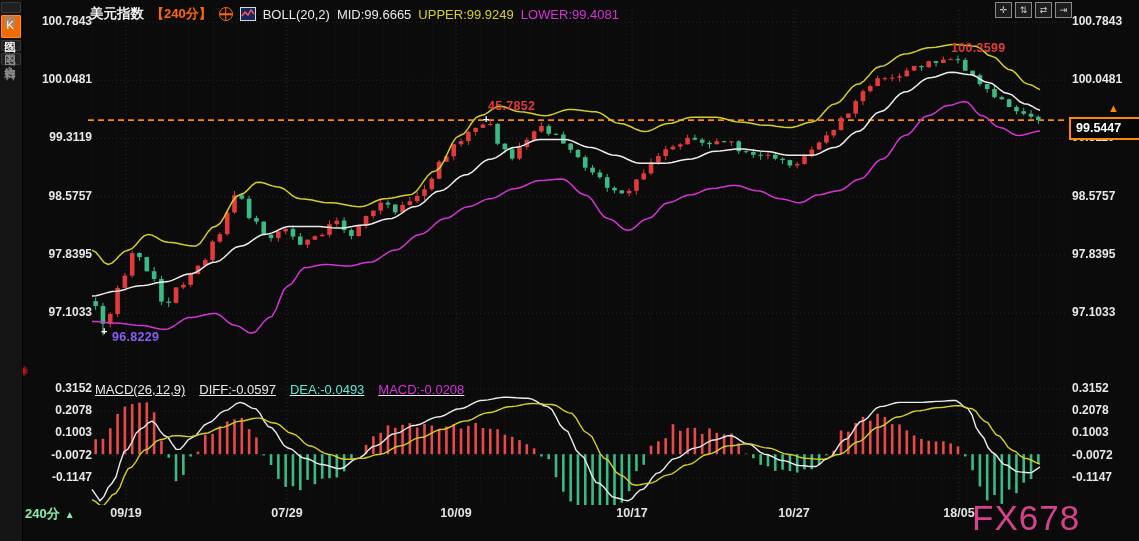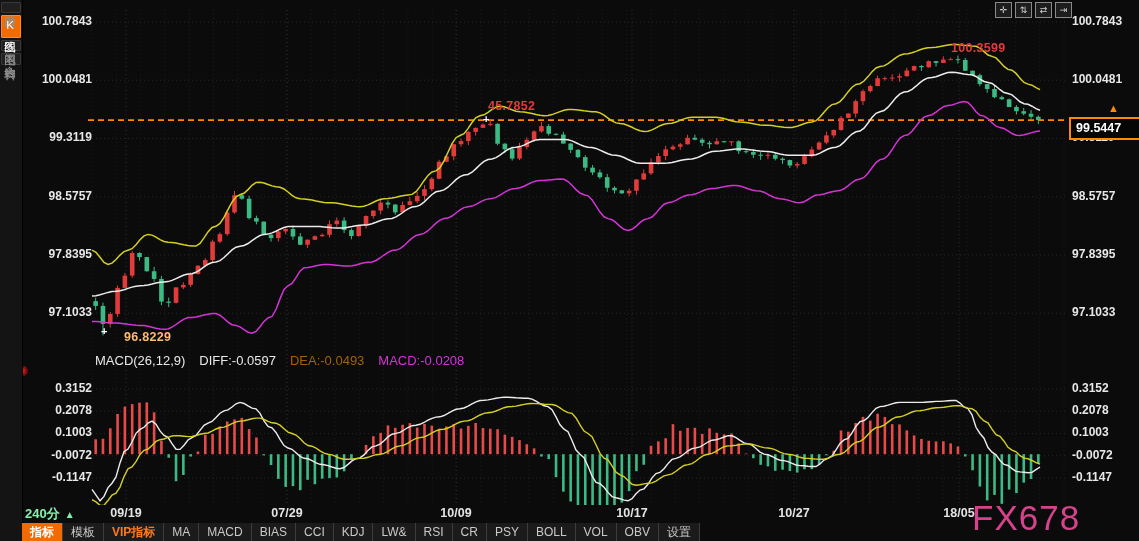--- a/index.html
+++ b/index.html
@@ -33,22 +33,22 @@
   .ylab{position:absolute;font-size:12px;font-weight:700;color:#e8e8e8;z-index:4;}
   .ylab.l{left:24px;width:68px;text-align:right;}
   .ylab.r{left:1072px;width:66px;text-align:left;}
   
   .anno{position:absolute;font-size:12.5px;font-weight:700;z-index:4;letter-spacing:0.3px;}
   
   #price-tag{position:absolute;left:1069px;top:117px;width:66px;height:19px;background:#060606;border:2px solid #ff8a00;
      color:#fff;font-size:12.5px;font-weight:700;line-height:19px;padding-left:5px;box-sizing:content-box;z-index:8;}
   #price-tag-arrow{position:absolute;left:1108px;top:102px;color:#ff8a00;font-size:11px;z-index:8;}
   
-  #macd-hdr{position:absolute;left:95px;top:353px;display:flex;gap:14px;font-size:13px;color:#e8e8e8;z-index:5;white-space:nowrap;}
-  #macd-hdr .dea{color:#a16207;} #macd-hdr .mcd{color:#d633d6;}
+  #macd-hdr{position:absolute;left:95px;top:382px;display:flex;gap:14px;font-size:13px;color:#e8e8e8;z-index:5;white-space:nowrap;text-decoration:underline;}
+  #macd-hdr .dea{color:#5eead4;} #macd-hdr .mcd{color:#d633d6;}
   
   .xlab{position:absolute;top:506px;width:60px;text-align:center;font-size:12.5px;font-weight:700;color:#e4e4e4;z-index:4;}
   #interval-label{position:absolute;left:25px;top:505px;font-size:13px;font-weight:700;color:#86efac;z-index:5;}
   #interval-label .arr{font-size:10px;margin-left:5px;}
   
   #toolbar{position:absolute;left:22px;bottom:0;height:18px;display:flex;background:#151515;z-index:6;}
   .tb-item{height:18px;line-height:18px;padding:0 8px;font-size:12px;color:#c9c9c9;border-right:1px solid #3d3d3d;
      background:#1b1b1b;cursor:pointer;white-space:nowrap;}
   .tb-item.active{background:#f26a00;color:#fff;font-weight:700;}
   .tb-item.vip{color:#ff7a1a;font-weight:700;}
@@ -537,20 +537,34 @@
     </svg>
 
   <aside id="sidebar">
       <div class="side-tab">分时图</div>
       <div class="side-tab active">K线图</div>
       <div class="side-tab">闪电图</div>
       <div class="side-tab">合约资料</div>
     </aside>
   <span id="alarm-icon">✺</span>
 
+  <div id="hdr">
+    <span class="hdr-sym">美元指数</span>
+    <span class="hdr-int">【240分】</span>
+    <span class="circle-plus"></span>
+    <span class="mini-chart">
+      <svg width="14" height="12">
+          <polyline points="1,8 4,4 7,7 10,2 13,6" fill="none" stroke="#ff5a5a" stroke-width="1.4"></polyline>
+        </svg>
+    </span>
+    <span>BOLL(20,2)</span>
+    <span>MID:99.6665</span>
+    <span class="hdr-upper">UPPER:99.9249</span>
+    <span class="hdr-lower">LOWER:99.4081</span>
+  </div>
 
   <div id="tr-icons">
       <div class="tr-ico">✛</div>
       <div class="tr-ico">⇅</div>
       <div class="tr-ico">⇄</div>
       <div class="tr-ico">⇥</div>
     </div>
 
   <div id="macd-hdr">
     <span>MACD(26,12,9)</span>
@@ -559,38 +573,20 @@
     <span class="mcd">MACD:-0.0208</span>
   </div>
 
   <div id="price-tag">99.5447</div>
   <div id="price-tag-arrow">▲</div>
 
   <div id="interval-label">
     <span>240分</span><span class="arr">▲</span>
   </div>
 
-  <div id="toolbar">
-      <div class="tb-item active">指标</div>
-      <div class="tb-item">模板</div>
-      <div class="tb-item vip">VIP指标</div>
-      <div class="tb-item">MA</div>
-      <div class="tb-item">MACD</div>
-      <div class="tb-item">BIAS</div>
-      <div class="tb-item">CCI</div>
-      <div class="tb-item">KDJ</div>
-      <div class="tb-item">LW&amp;</div>
-      <div class="tb-item">RSI</div>
-      <div class="tb-item">CR</div>
-      <div class="tb-item">PSY</div>
-      <div class="tb-item">BOLL</div>
-      <div class="tb-item">VOL</div>
-      <div class="tb-item">OBV</div>
-      <div class="tb-item">设置</div>
-    </div>
 
   <div id="watermark">FX678</div>
 <div class="ylab l" style="top:14px">100.7843</div>
     <div class="ylab r" style="top:14px">100.7843</div>
     <div class="ylab l" style="top:72px">100.0481</div>
     <div class="ylab r" style="top:72px">100.0481</div>
     <div class="ylab l" style="top:130px">99.3119</div>
     <div class="ylab r" style="top:130px">99.3119</div>
     <div class="ylab l" style="top:189px">98.5757</div>
     <div class="ylab r" style="top:189px">98.5757</div>
@@ -609,16 +605,16 @@
     <div class="ylab l" style="top:470px">-0.1147</div>
     <div class="ylab r" style="top:470px">-0.1147</div>
     <div class="xlab" style="left:96px">09/19</div>
     <div class="xlab" style="left:257px">07/29</div>
     <div class="xlab" style="left:426px">10/09</div>
     <div class="xlab" style="left:602px">10/17</div>
     <div class="xlab" style="left:764px">10/27</div>
     <div class="xlab" style="left:929px">18/05</div>
     <div class="anno" style="left:488px;top:99px;color:#e23b3b">45.7852</div>
     <div class="anno" style="left:951px;top:41px;color:#e23b3b">100.3599</div>
-    <div class="anno" style="left:124px;top:330px;color:#fdba74">96.8229</div>
+    <div class="anno" style="left:112px;top:330px;color:#8b5cf6">96.8229</div>
     <div class="marker-cross" style="left:101px;top:325px">+</div>
     <div class="marker-cross" style="left:483px;top:113px">+</div>
   </div>
 
 </body></html>

